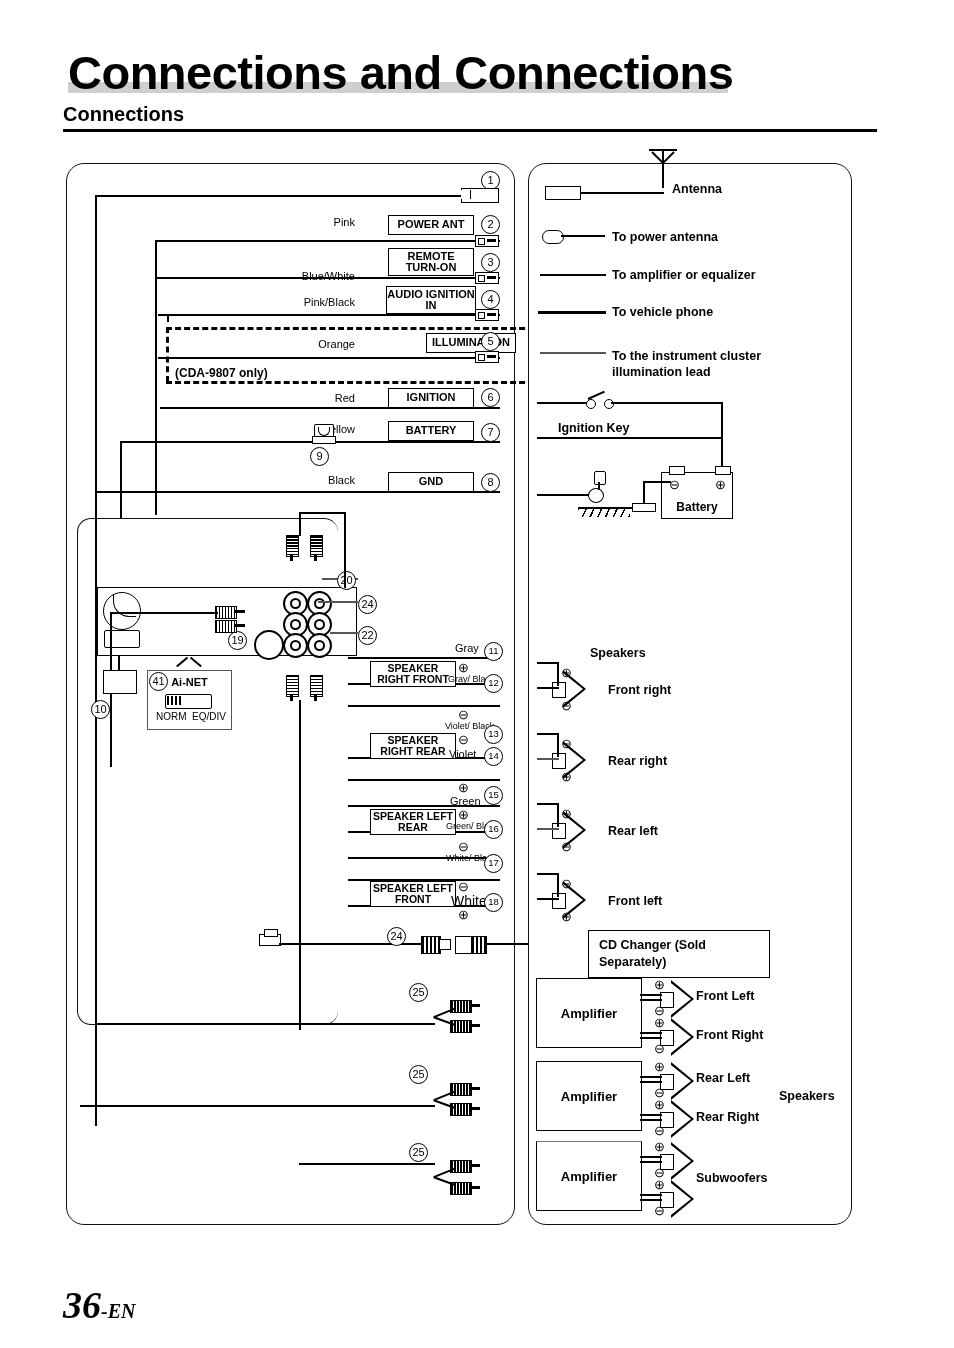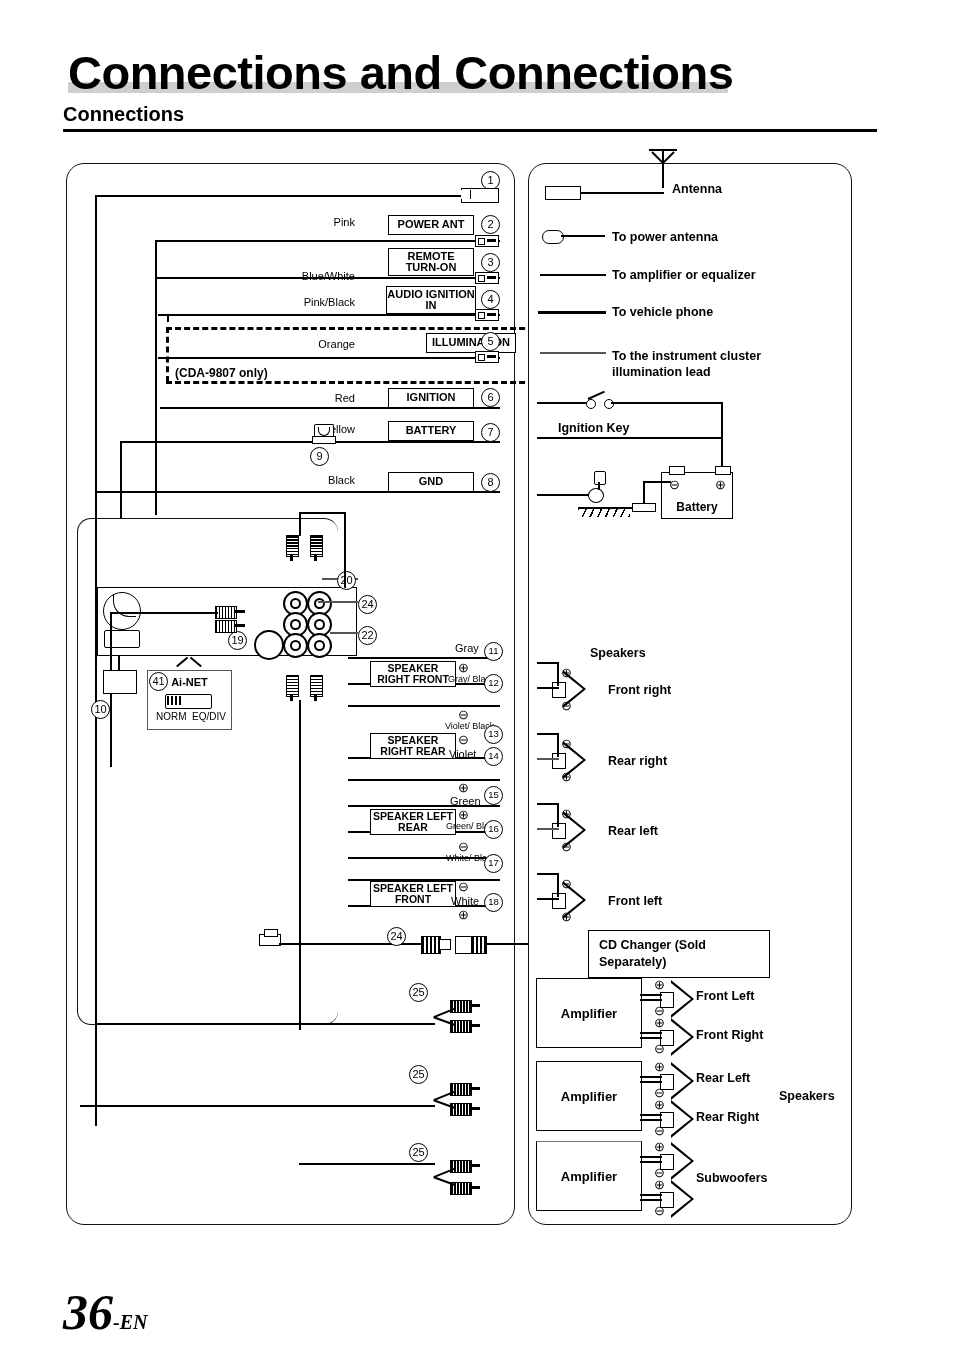--- a/index.html
+++ b/index.html
@@ -19,21 +19,21 @@
   #section-title{
     position:absolute;left:63px;top:103px;font-size:20px;font-weight:bold;
   }
   #section-rule{
     position:absolute;left:63px;top:129px;width:814px;height:3px;background:#000;
   }
 
   
   #folio{position:absolute;left:63px;top:1283px;font-family:"Liberation Serif",serif;
         font-weight:bold;font-style:italic;}
-  #folio .num{font-size:50px;}
+  #folio .num{font-size:38px;}
   #folio .suffix{font-size:20px;}
 
   
   .panel{position:absolute;border:1.5px solid #111;border-radius:18px;background:#fff;}
   #left-panel{left:66px;top:163px;width:447px;height:1060px;}
   #right-panel{left:528px;top:163px;width:322px;height:1060px;}
 
   
   .ln{position:absolute;background:#000;}
   .hline{height:2px;}
@@ -342,21 +342,21 @@
 <div class="polarity" style="left:458px;top:808px;">⊕</div>
 <div class="wcolor" style="left:446px;top:822px;width:34px;">Green/ Black</div>
 <div class="cnum sm" style="left:484px;top:820px;">16</div>
 
 <div class="polarity" style="left:458px;top:840px;">⊖</div>
 <div class="wcolor" style="left:446px;top:854px;width:34px;">White/ Black</div>
 <div class="cnum sm" style="left:484px;top:854px;">17</div>
 
 <div class="spkbox" style="left:370px;top:881px;width:84px;height:24px;">SPEAKER LEFT FRONT</div>
 <div class="polarity" style="left:458px;top:880px;">⊖</div>
-<div class="wcolor" style="left:451px;top:897px;font-size:11px;">White</div>
+<div class="wcolor" style="left:451px;top:897px;font-size:14px;">White</div>
 <div class="cnum sm" style="left:484px;top:893px;">18</div>
 <div class="polarity" style="left:458px;top:908px;">⊕</div>
 
 <div style="position:absolute;left:259px;top:934px;width:20px;height:10px;border:1.4px solid #000;background:#fff;"></div>
 <div style="position:absolute;left:264px;top:929px;width:12px;height:6px;border:1.4px solid #000;background:#fff;"></div>
 <div class="ln hline" style="left:279px;top:943px;width:142px;height:2.4px;"></div>
 <div class="cnum" style="left:387px;top:927px;">24</div>
 <div class="dinplug striped" style="left:421px;top:936px;width:18px;"></div>
 <div class="dinplug" style="left:439px;top:939px;width:10px;height:9px;"></div>
 <div class="dinplug" style="left:455px;top:936px;width:16px;"></div>

